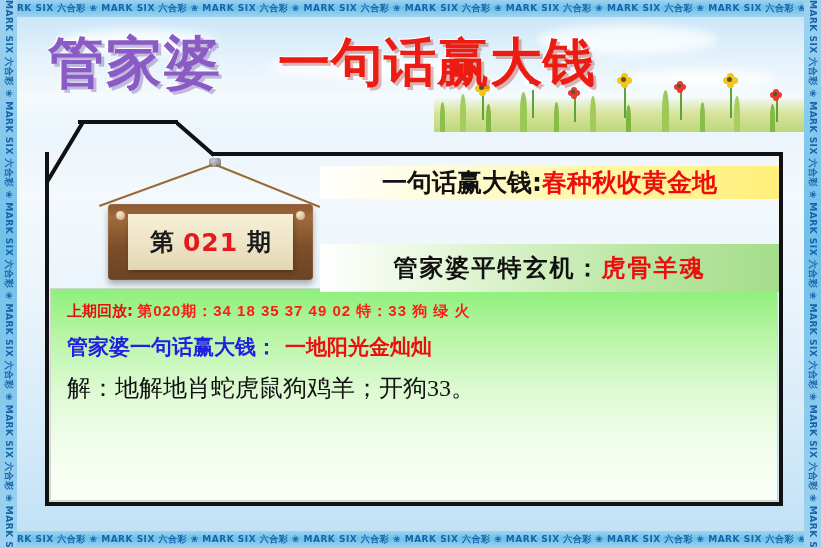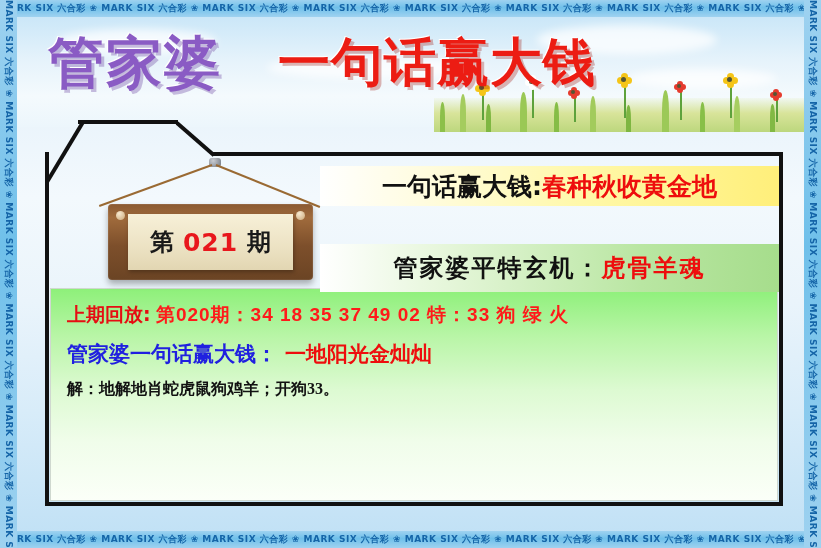--- a/index.html
+++ b/index.html
@@ -124,48 +124,48 @@
     font-family:"DejaVu Serif","Liberation Serif",serif;}
   .paper .num{font-size:25px;font-weight:bold;color:#e8171c;
     font-family:"DejaVu Sans","Liberation Sans",sans-serif;letter-spacing:1px;}
 
   
   .banner{
     position:absolute;z-index:15;box-sizing:border-box;
     display:flex;align-items:center;justify-content:center;
   }
   .banner1{
-    left:320px;top:166px;width:459px;height:40px;
+    left:320px;top:166px;width:459px;height:33px;
     background:linear-gradient(90deg,#ffffff 0%,#fffce0 22%,#fff8a8 58%,#ffef7a 100%);
   }
   .banner2{
     left:320px;top:222px;width:459px;height:48px;
     background:linear-gradient(90deg,#ffffff 0%,#e8f7dd 25%,#b9e6a2 70%,#a6dd8c 100%);
     margin-top:22px;
   }
   .bn-txt{font-size:25px;font-weight:bold;white-space:nowrap;
     font-family:"DejaVu Sans","Liberation Sans",sans-serif;}
   .bn-txt .dark{color:#111;}
   .bn-txt .red{color:#ee0d0d;}
   .banner2 .bn-txt{font-size:24px;letter-spacing:2px;}
 
   
   .panel{
     position:absolute;left:50px;top:288px;width:728px;height:213px;z-index:14;
     background:linear-gradient(180deg,#8ef07a 0%,#b8f5a6 22%,#ddfad2 48%,#f0fdea 72%,#fbfff8 100%);
     border:1px solid #cfd8cf;box-sizing:border-box;padding:10px 16px 0 16px;
   }
   .line{white-space:nowrap;margin:0 0 4px 0;}
-  .l1{font-size:19px;font-weight:bold;padding-top:3px;}
+  .l1{font-size:15px;font-weight:bold;padding-top:3px;}
   .l1 .lbl{color:#e60d12;font-family:"DejaVu Sans","Liberation Sans",sans-serif;}
   .l1 .val{color:#ff1a1a;font-family:"Liberation Sans","DejaVu Sans",sans-serif;font-weight:bold;letter-spacing:1px;}
   .l2{font-size:21px;font-weight:bold;padding-top:8px;}
   .l2 .blue{color:#2020e0;}
   .l2 .red{color:#ee0d0d;margin-left:8px;}
-  .l3{font-size:16px;color:#111;padding-top:7px;font-weight:bold;
+  .l3{font-size:24px;color:#111;padding-top:7px;font-weight:normal;
     font-family:"Liberation Serif","DejaVu Serif",serif;}
   .l4{font-size:21px;font-weight:bold;padding-top:7px;}
   .l4 .blue{color:#2020e0;}
   .l4 .red{color:#ee0d0d;}
   .l5{font-size:20px;color:#111;padding-top:7px;font-weight:normal;
     font-family:"Liberation Serif","DejaVu Serif",serif;}
 </style>
 </head>
 <body>
 

